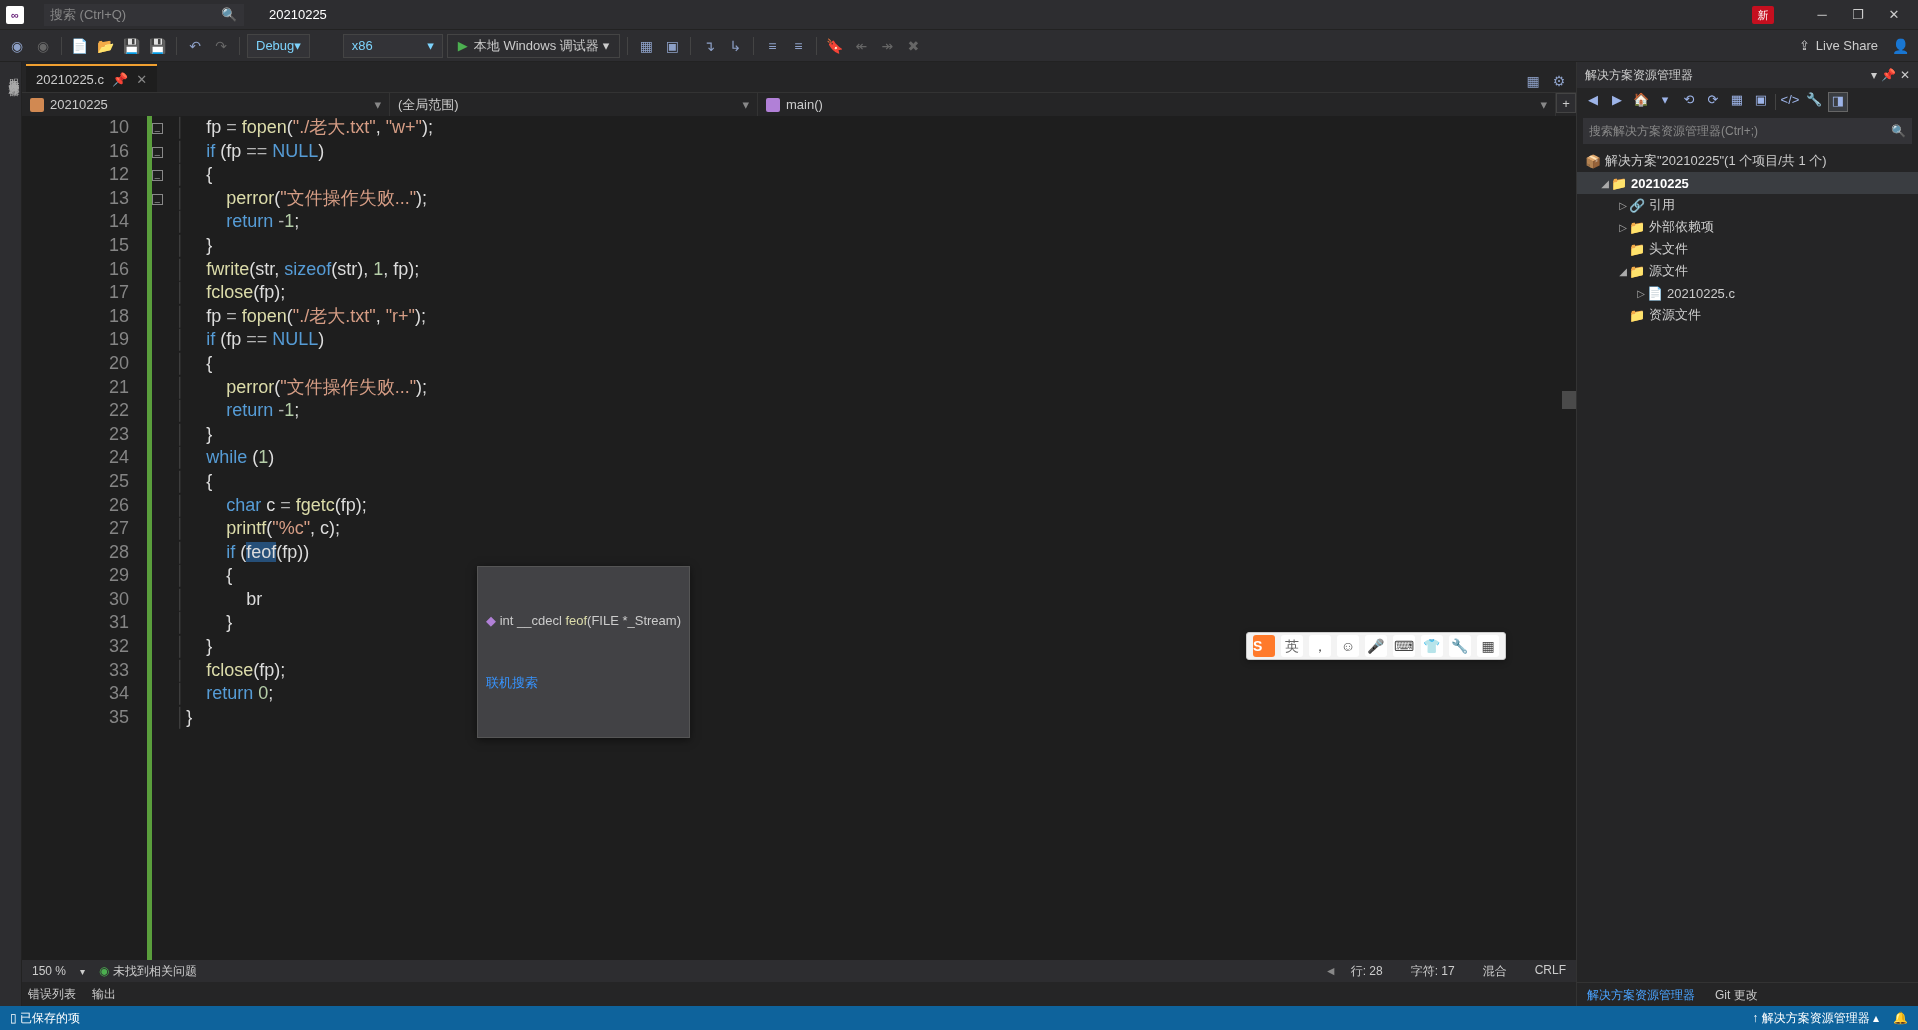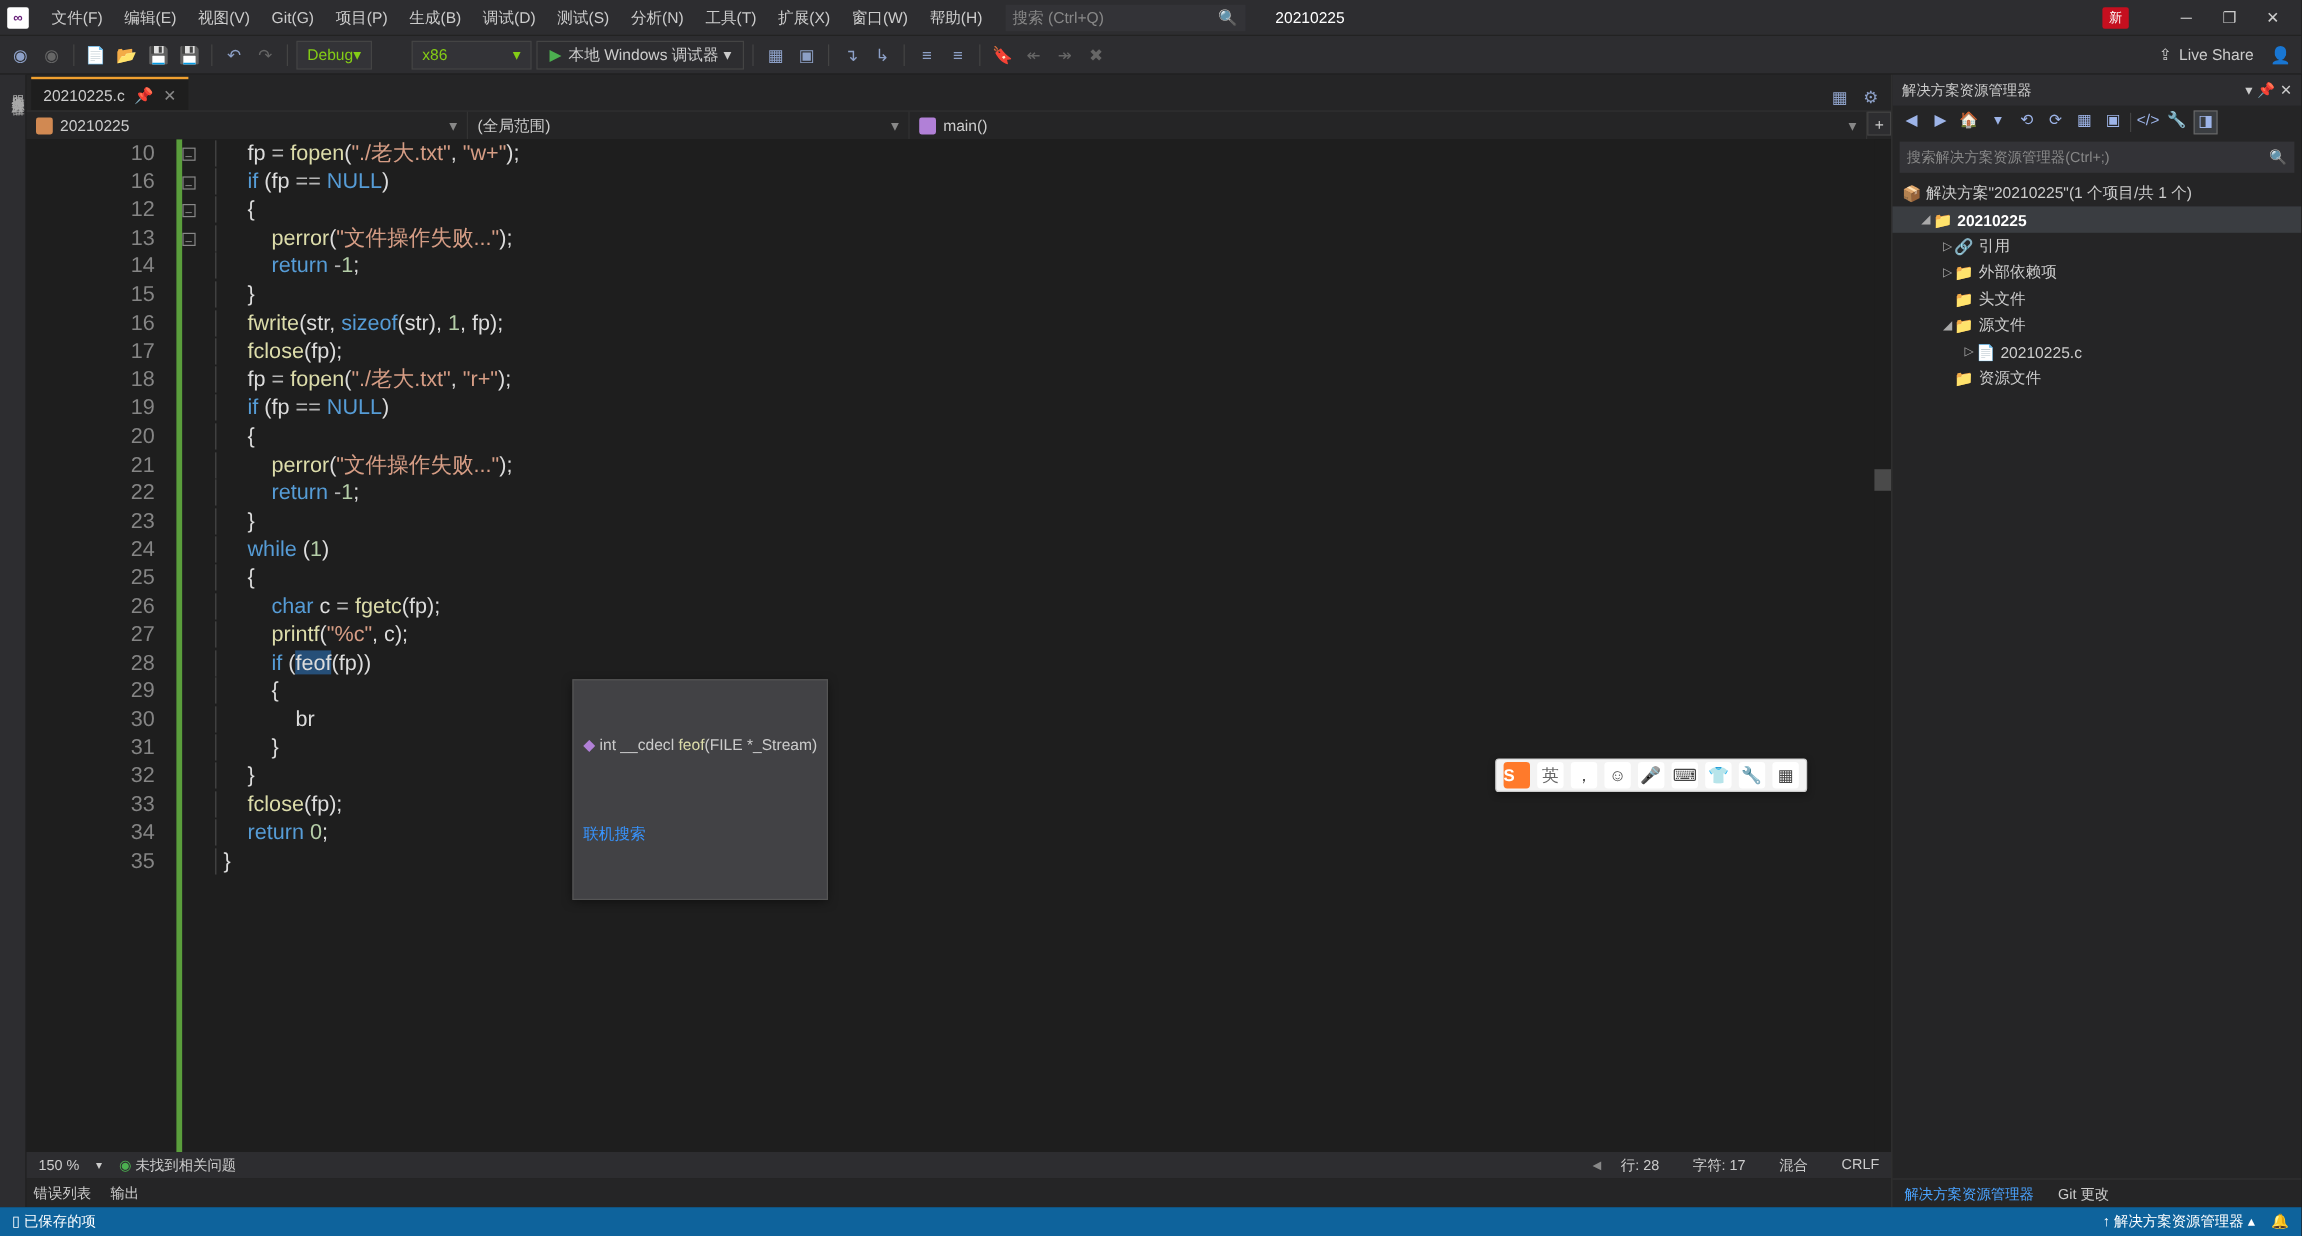--- a/index.html
+++ b/index.html
@@ -9,21 +9,21 @@
 .menu-item { padding:0 9px; height:26px; line-height:26px; color:#ccc; cursor:default; }
 .menubar .search-box { margin-left:10px; background:#333337; width:200px; height:22px; display:flex; align-items:center; padding:0 6px; color:#888;}
 .menubar .search-box .s-icon{margin-left:auto;color:#bbb;}
 .app-title{margin-left:25px;color:#fff;font-size:13px;}
 .badge-new{margin-left:auto;background:#c50f1f;color:#fff;width:22px;height:18px;line-height:18px;font-size:11px;text-align:center;border-radius:2px;}
 .win-controls{display:flex;margin-left:30px;}
 .win-btn{width:36px;height:26px;text-align:center;line-height:26px;color:#ccc;}
 .toolbar{height:32px;background:#2d2d30;display:flex;align-items:center;border-bottom:1px solid #222;padding:0 6px;gap:4px;}
 .tb-btn{width:22px;height:22px;color:#8da0c7;text-align:center;line-height:22px;font-size:14px;}
 .tb-sep{width:1px;height:18px;background:#444;margin:0 3px;}
-.tb-dd{background:#333337;height:24px;padding:0 8px;display:flex;align-items:center;color:#84cc16;min-width:60px;border:1px solid #444;}
+.tb-dd{background:#333337;height:24px;padding:0 8px;display:flex;align-items:center;color:#7dd3fc;min-width:60px;border:1px solid #444;}
 .tb-dd.x86{min-width:100px;margin-left:29px;}
 .tb-run{display:flex;align-items:center;height:24px;padding:0 10px;border:1px solid #444;color:#ccc;}
 .tb-run .tri{color:#4caf50;margin-right:6px;}
 .live-share{margin-left:auto;color:#ccc;display:flex;align-items:center;gap:6px;padding:0 8px;}
 .main{flex:1;display:flex;overflow:hidden;}
 .vert-tab{width:22px;background:#2d2d30;border-right:1px solid #222;writing-mode:vertical-rl;text-orientation:upright;font-size:11px;color:#aaa;padding-top:8px;letter-spacing:1px;}
 .editor-area{flex:1;display:flex;flex-direction:column;overflow:hidden;}
 .tabs{height:30px;background:#252526;display:flex;align-items:end;}
 .tab{height:28px;background:#1e1e1e;border-top:2px solid #f0a030;padding:0 10px;display:flex;align-items:center;gap:8px;color:#ccc;margin-left:4px;}
 .tab .close{color:#888;}
@@ -43,21 +43,21 @@
 .code{flex:1;line-height:23.6px;white-space:pre;color:#dcdcdc;position:relative;overflow:hidden;}
 .kw{color:#569cd6;}
 .str{color:#d69d85;}
 .num{color:#b5cea8;}
 .fn{color:#dcdcaa;}
 .op{color:#b4b4b4;}
 .sel{background:#264f78;}
 .tooltip{position:absolute;left:310px;top:450px;background:#424245;border:1px solid #555;box-shadow:0 2px 8px rgba(0,0,0,.5);padding:4px 8px;font-family:"Segoe UI";font-size:13px;line-height:20px;min-width:200px;}
 .tooltip .sig{color:#ccc;}
 .tooltip .sig .fn-n{color:#dcdcaa;}
-.tooltip .link{color:#3794ff;cursor:pointer;margin-top:14px;}
+.tooltip .link{color:#3794ff;cursor:pointer;margin-top:2px;}
 .scroll-ov{position:absolute;right:0;top:0;width:14px;height:100%;background:#1e1e1e;}
 .scroll-thumb{position:absolute;right:0;top:275px;width:14px;height:18px;background:#4a4a4a;}
 .editor-status{height:22px;background:#2d2d30;display:flex;align-items:center;padding:0 10px;font-size:12px;color:#ccc;gap:14px;}
 .editor-status .check{color:#4caf50;}
 .editor-status .right{margin-left:auto;display:flex;gap:28px;}
 .bottom-tabs{height:24px;background:#252526;display:flex;align-items:center;padding:0 6px;gap:16px;font-size:12px;color:#ccc;}
 .side-panel{width:342px;background:#252526;display:flex;flex-direction:column;border-left:1px solid #333;}
 .side-title{height:26px;background:#2d2d30;padding:0 8px;display:flex;align-items:center;font-size:12px;}
 .side-title .ico-btns{margin-left:auto;display:flex;gap:4px;color:#ccc;}
 .side-toolbar{height:28px;display:flex;align-items:center;padding:0 6px;gap:4px;}
@@ -81,35 +81,20 @@
 .ime-ico.main{background:#ff7a2b;color:#fff;font-weight:bold;}
 .ime-ico.lang{color:#666;}
 .guide{color:#404040;}
 .plus-btn{width:20px;height:20px;background:#2d2d30;color:#ccc;text-align:center;line-height:20px;border:1px solid #444;}
 </style>
 </head>
 <body>
 
 <div class="menubar">
   <div class="logo">∞</div>
-  <div id="menu-items" style="display: flex;">
-      <div class="menu-item">文件(F)</div>
-      <div class="menu-item">编辑(E)</div>
-      <div class="menu-item">视图(V)</div>
-      <div class="menu-item">Git(G)</div>
-      <div class="menu-item">项目(P)</div>
-      <div class="menu-item">生成(B)</div>
-      <div class="menu-item">调试(D)</div>
-      <div class="menu-item">测试(S)</div>
-      <div class="menu-item">分析(N)</div>
-      <div class="menu-item">工具(T)</div>
-      <div class="menu-item">扩展(X)</div>
-      <div class="menu-item">窗口(W)</div>
-      <div class="menu-item">帮助(H)</div>
-    </div>
   <div class="search-box">
     <span>搜索 (Ctrl+Q)</span>
     <span class="s-icon">🔍</span>
   </div>
   <div class="app-title">20210225</div>
   <div class="badge-new">新</div>
   <div class="win-controls">
     <div class="win-btn">─</div>
     <div class="win-btn">❐</div>
     <div class="win-btn">✕</div>

